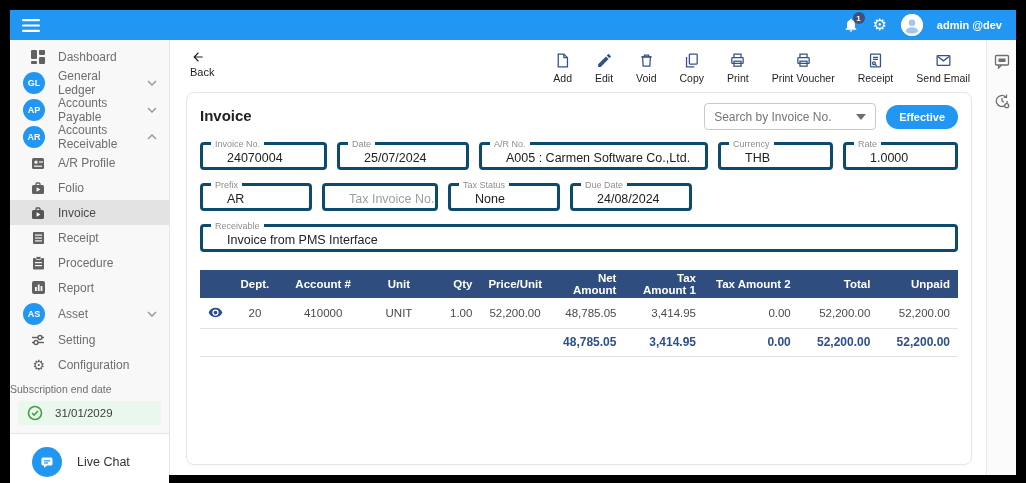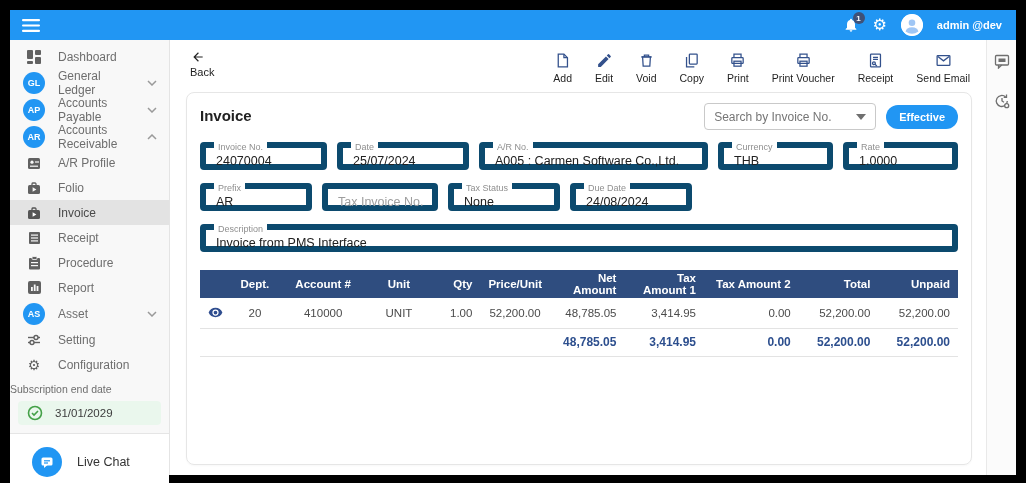--- a/index.html
+++ b/index.html
@@ -20,21 +20,21 @@
   .username { color:#fff; font-size:11px; font-weight:bold; }
 
   
   .layout { flex:1; display:flex; min-height:0; }
 
   
   .sidebar { width:160px; background:#f8f8f8; border-right:1px solid #e4e4e4; display:flex; flex-direction:column; padding-top:4px; }
   .side-item { height:25px; display:flex; align-items:center; padding:0 12px 0 13px; gap:13px; font-size:12px; color:#6e6e6e; cursor:pointer; flex:0 0 auto; }
   .side-item.badge-row { height:27px; }
   .side-item.selected { background:#e3e3e3; color:#4a4a4a; }
-  .icon-box { width:22px; display:flex; justify-content:center; align-items:center; flex:0 0 auto; }
+  .icon-box { width:22px; display:flex; justify-content:flex-end; align-items:center; flex:0 0 auto; }
   .badge-circle { width:22px; height:22px; border-radius:50%; background:#2196f3; color:#fff; font-size:9px; font-weight:bold; display:flex; align-items:center; justify-content:center; }
   .chev { margin-left:auto; display:flex; }
   .gearchar-side { color:#616161; font-size:14px; line-height:1; font-family:"DejaVu Sans",sans-serif; }
 
   .sub-block { margin-top:auto; padding:6px 0 8px 0; }
   .sub-label { font-size:10.5px; color:#6e6e6e; margin-bottom:6px; }
   .sub-pill { margin:0 8px; background:#eaf7ed; border-radius:4px; height:24px; display:flex; align-items:center; gap:12px; padding:8px 9px; font-size:11.5px; color:#3c3c3c; }
   .livechat { border-top:1px solid #e5e5e5; background:#fff; height:56px; display:flex; align-items:center; gap:15px; padding-left:22px; font-size:12.5px; color:#333; cursor:pointer; flex:0 0 auto; }
   .chat-circle { width:30px; height:30px; border-radius:50%; background:#2196f3; display:flex; align-items:center; justify-content:center; }
 
@@ -47,21 +47,21 @@
 
   
   .card { flex:1; border:1px solid #e6e6e6; border-radius:8px; padding:10px 13px; display:flex; flex-direction:column; min-height:0; box-shadow:0 1px 2px rgba(0,0,0,.03); }
   .card-head { display:flex; justify-content:space-between; align-items:flex-start; margin-bottom:12px; }
   .card-title { font-size:15px; font-weight:bold; color:#222; padding-top:4px; }
   .head-right { display:flex; align-items:center; gap:10px; }
   .search-select { width:172px; height:27px; border:1px solid #c9c9c9; border-radius:4px; display:flex; align-items:center; justify-content:space-between; padding:0 9px; font-size:12px; color:#757575; cursor:pointer; }
   .effective { background:#2196f3; border:none; color:#fff; font-size:11px; font-weight:bold; padding:6px 13px; border-radius:14px; cursor:pointer; font-family:inherit; }
 
   .frow { display:flex; gap:10px; margin-bottom:13px; }
-  .mfield { position:relative; border:6px solid #0c4a6e; border-radius:4px; height:28px; background:#fff; }
+  .mfield { position:relative; border:3px solid #0c4a6e; border-radius:4px; height:28px; background:#fff;padding-left:14px; }
   .mlabel { position:absolute; top:-6px; left:8px; background:#fff; padding:0 4px; font-size:9px; color:#8f8f8f; white-space:nowrap; }
   .mvalue { font-size:12.5px; color:#212121; line-height:26px; padding:0 10px; white-space:nowrap; overflow:hidden; }
   .mvalue.ph { color:#9e9e9e; }
   .w-inv{width:127px;} .w-date{width:132px;} .w-ar{flex:1;} .w-cur{width:115px;} .w-rate{width:115px;}
   .w-prefix{width:112px;} .w-taxinv{width:116px;} .w-taxst{width:112px;} .w-due{width:122px;}
   .w-desc{flex:1;}
 
   
   table { width:100%; border-collapse:collapse; table-layout:fixed; margin-top:5px; font-size:11.5px; }
   thead th { background:#2f4d7f; color:#fff; font-weight:bold; height:28px; padding:0 8px; }
@@ -412,21 +412,21 @@
             <div class="mvalue">None</div>
           </div>
           <div class="mfield w-due">
             <span class="mlabel">Due Date</span>
             <div class="mvalue">24/08/2024</div>
           </div>
         </div>
 
         <div class="frow">
           <div class="mfield w-desc">
-            <span class="mlabel">Description</span>
+            <span class="mlabel">Receivable</span>
             <div class="mvalue">Invoice from PMS Interface</div>
           </div>
         </div>
 
         <table>
           <colgroup>
             <col style="width:4%">
               <col style="width:6.5%">
               <col style="width:11.5%">
               <col style="width:8.5%">

